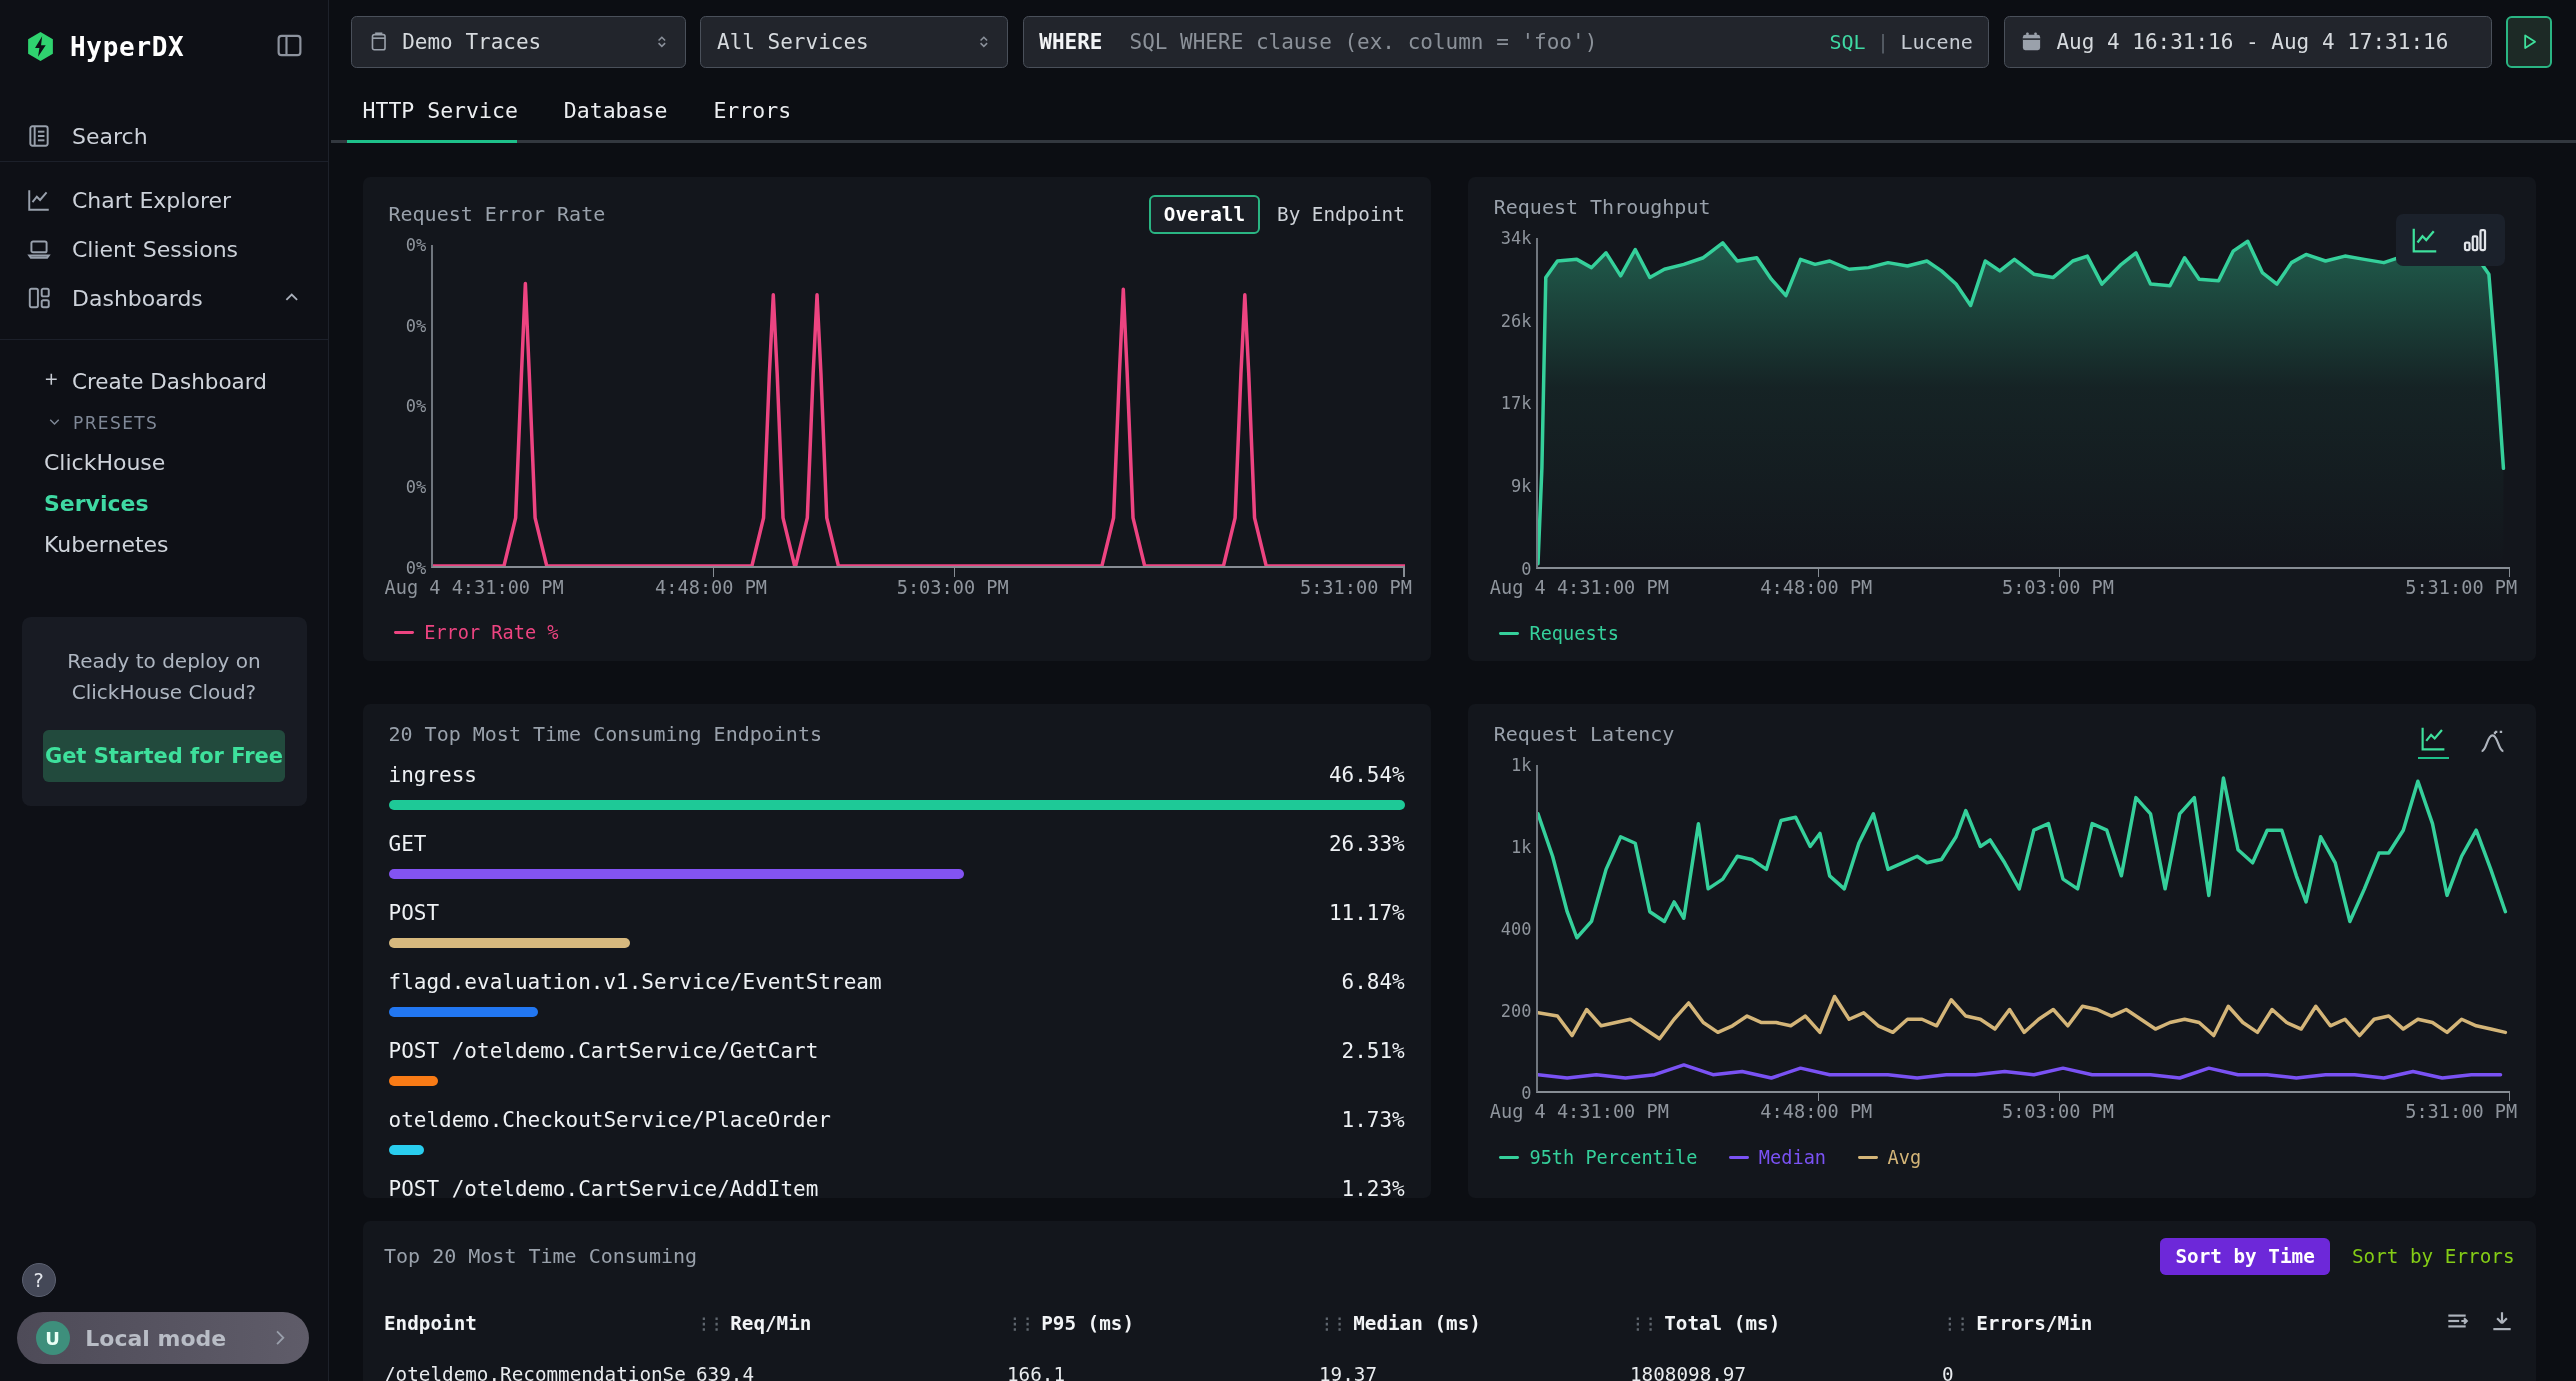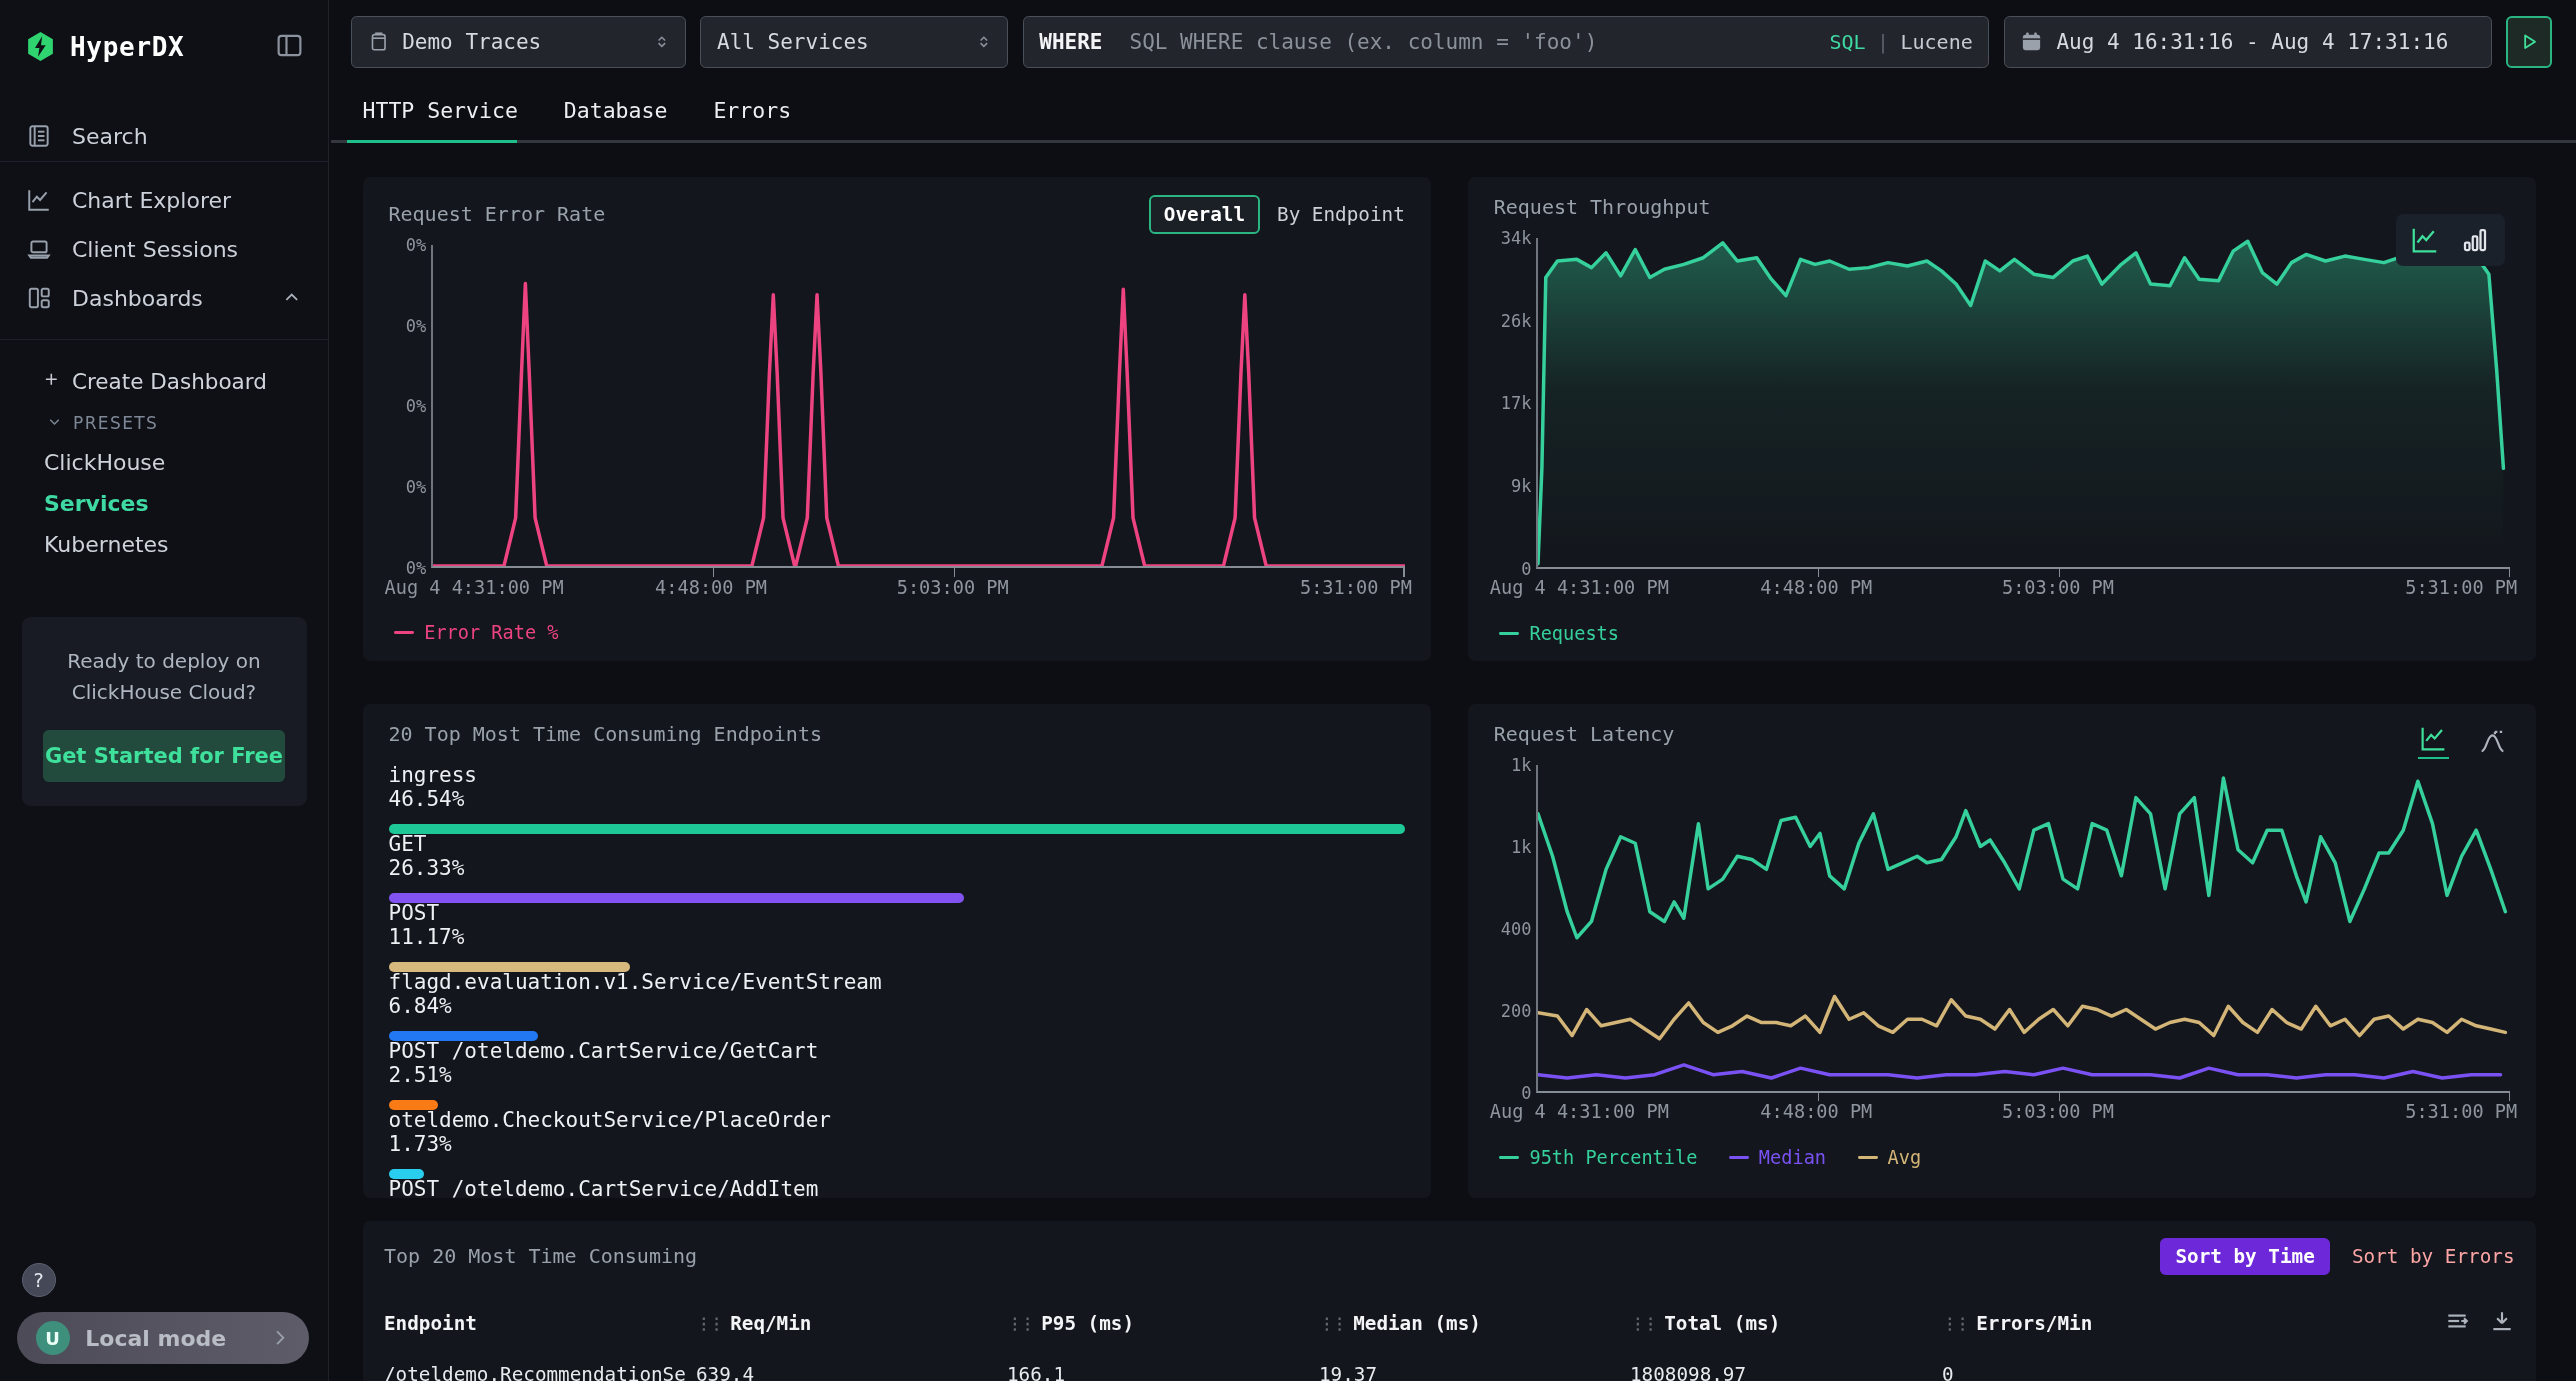--- a/index.html
+++ b/index.html
@@ -112,31 +112,31 @@
   .float-tools { position:absolute; top:37px; right:31.5px; background:#1b212b; border-radius:7.2px;
     padding:11.4px 14.3px; display:flex; gap:20px; align-items:center; }
   .tool-ic { cursor:pointer; display:flex; }
   .lat-tools { position:absolute; top:20px; right:29px; display:flex; gap:29px; align-items:center; }
   .lat-tool { cursor:pointer; display:flex; flex-direction:column; align-items:center; gap:4.3px; }
   .lat-tool .u { width:31.5px; height:2.1px; background:#1ec08a; }
 
   
   .ep-list { margin-top:17px; }
   .ep-item { height:69px; cursor:pointer; }
-  .ep-top { display:flex; justify-content:space-between; font-size:21px; color:#eef1f4;flex-direction:column; }
+  .ep-top { display:flex; justify-content:space-between; font-size:21px; color:#eef1f4; }
   .ep-bar-wrap { margin-top:13px; height:10px; }
   .ep-bar { height:10px; border-radius:5px; }
 
   
   .table-panel { margin-top:23px; height:172px; }
   .tbl-head-row { display:flex; align-items:center; }
   .sort-wrap { margin-left:auto; display:flex; align-items:center; gap:21.5px; font-size:19.3px; }
   .sort-time { background:#6d28d9; color:#ffffff; font-weight:bold; border-radius:5.7px;
     padding:7.2px 15.7px; cursor:pointer; }
-  .sort-errors { color:#fca5a5; cursor:pointer; }
+  .sort-errors { color:#84cc16; cursor:pointer; }
   .grid-cols { display:grid; grid-template-columns:312px 311px 312px 311px 312px 1fr; align-items:center; }
   .tbl-header { margin-top:33px; font-weight:bold; font-size:19.3px; color:#f2f4f6; }
   .th-cell { display:flex; align-items:center; gap:8.6px; cursor:pointer; }
   .drag { color:#5f666e; font-size:15.7px; letter-spacing:-2.9px; cursor:grab; }
   .th-last { display:flex; align-items:center; }
   .tbl-icons { margin-left:auto; display:flex; gap:18.6px; color:#aeb4bd; }
   .tbl-row { margin-top:24px; font-size:19.3px; color:#e8ebee; cursor:pointer; }
   .cell-endpoint { width:301px; overflow:hidden; white-space:nowrap; }
 </style>
 </head>

